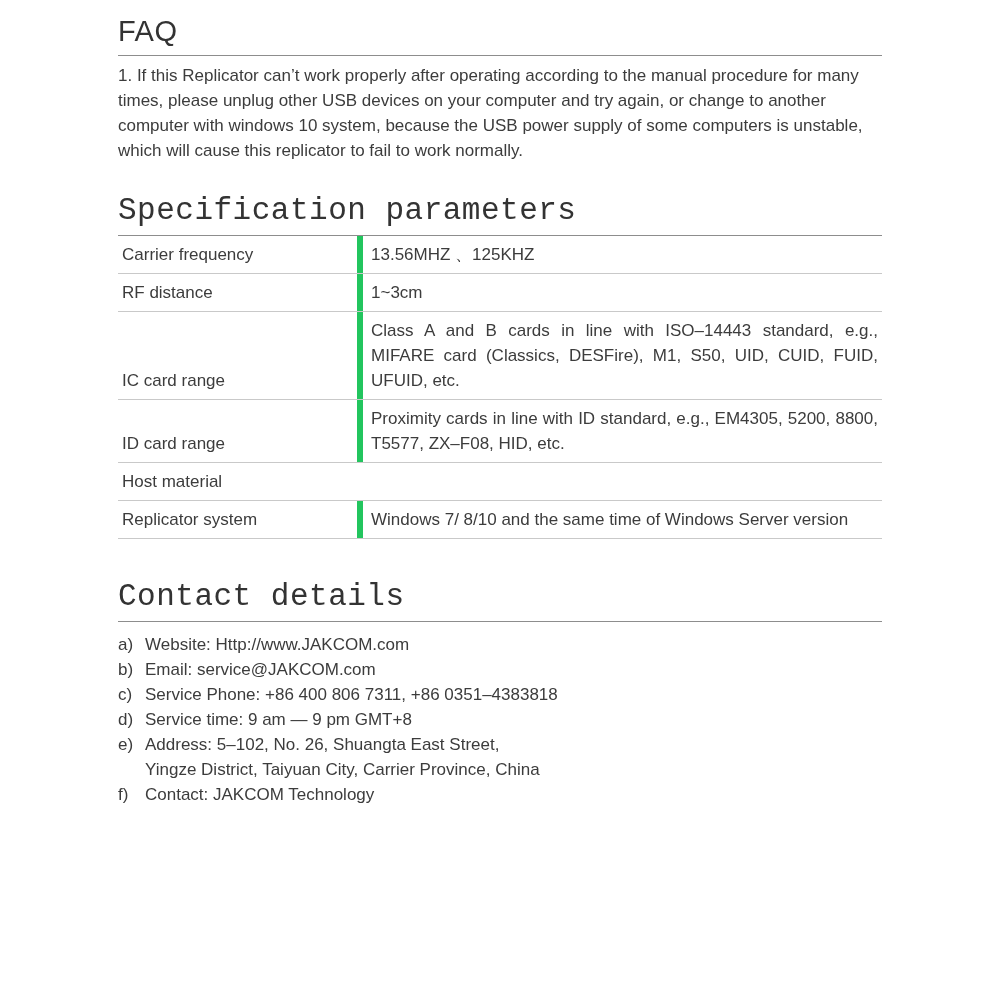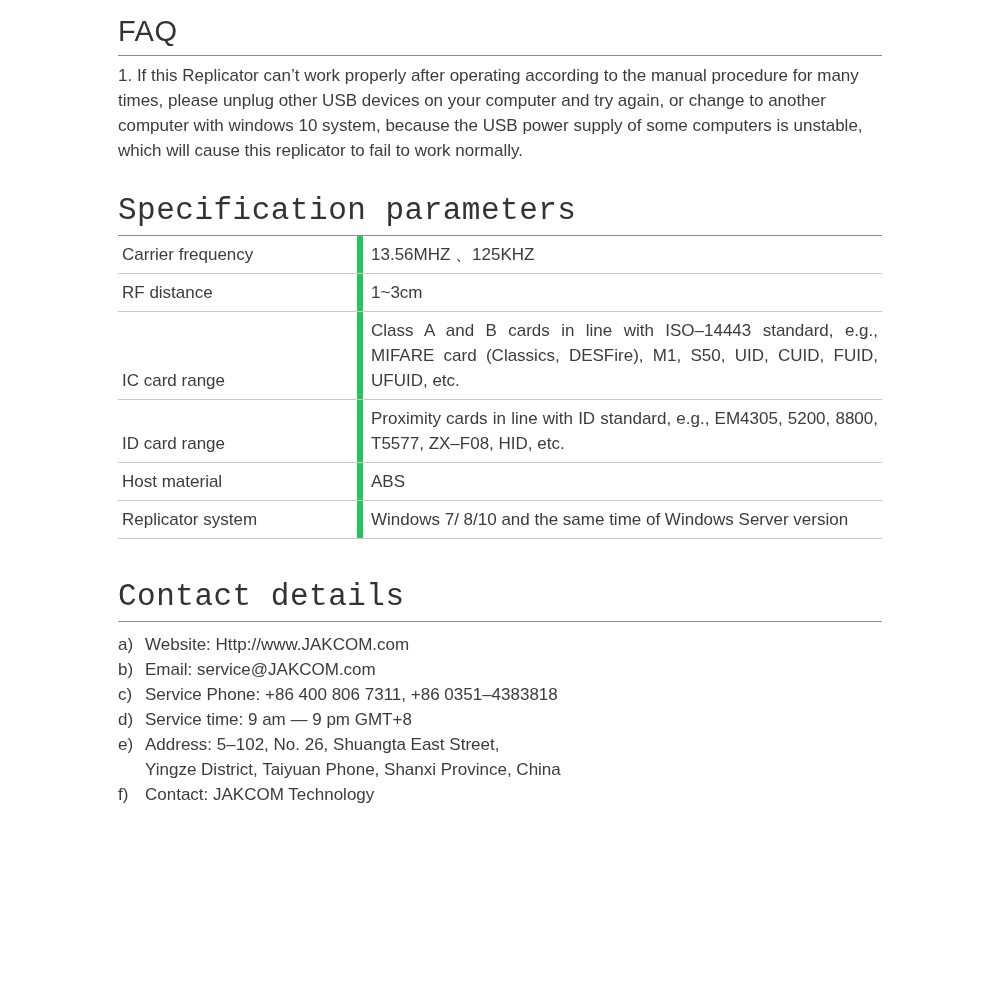--- a/index.html
+++ b/index.html
@@ -112,21 +112,20 @@
       <div class="spec-row">
         <div class="spec-label">IC card range</div>
         <div class="spec-value">Class A and B cards in line with ISO–14443 standard, e.g., MIFARE card (Classics, DESFire), M1, S50, UID, CUID, FUID, UFUID, etc.</div>
       </div>
       <div class="spec-row">
         <div class="spec-label">ID card range</div>
         <div class="spec-value">Proximity cards in line with ID standard, e.g., EM4305, 5200, 8800, T5577, ZX–F08, HID, etc.</div>
       </div>
       <div class="spec-row">
         <div class="spec-label">Host material</div>
-        <div class="spec-value">ABS</div>
       </div>
       <div class="spec-row">
         <div class="spec-label">Replicator system</div>
         <div class="spec-value">Windows 7/ 8/10 and the same time of Windows Server version</div>
       </div>
     </div>
   </section>
 
   <section>
     <h2 class="h-section h-contact">Contact details</h2>
@@ -145,21 +144,21 @@
         <span class="contact-text">Service Phone: +86 400 806 7311, +86 0351–4383818</span>
       </div>
       <div class="contact-item">
         <span class="contact-prefix">d)</span>
         <span class="contact-text">Service time: 9 am — 9 pm GMT+8</span>
       </div>
       <div class="contact-item">
         <span class="contact-prefix">e)</span>
         <span class="contact-text">
           <span>Address: 5–102, No. 26, Shuangta East Street,</span><br>
-          <span>Yingze District, Taiyuan Phone, Shanxi Province, China</span>
+          <span>Yingze District, Taiyuan City, Carrier Province, China</span>
         </span>
       </div>
       <div class="contact-item">
         <span class="contact-prefix">f)</span>
         <span class="contact-text">Contact: JAKCOM Technology</span>
       </div>
     </div>
   </section>
 
 </div>

